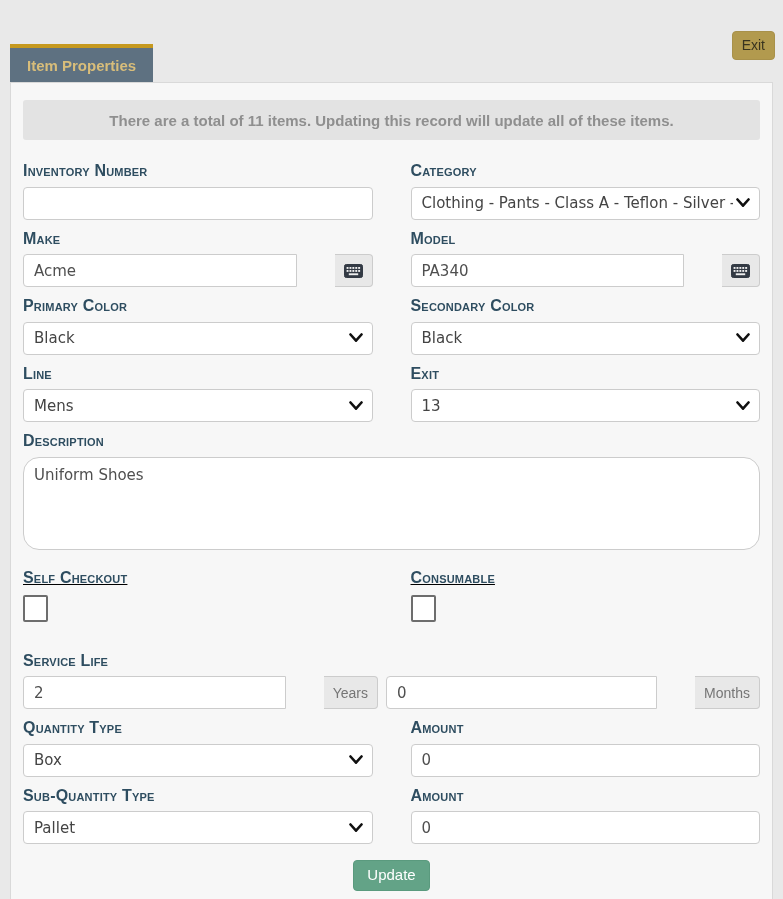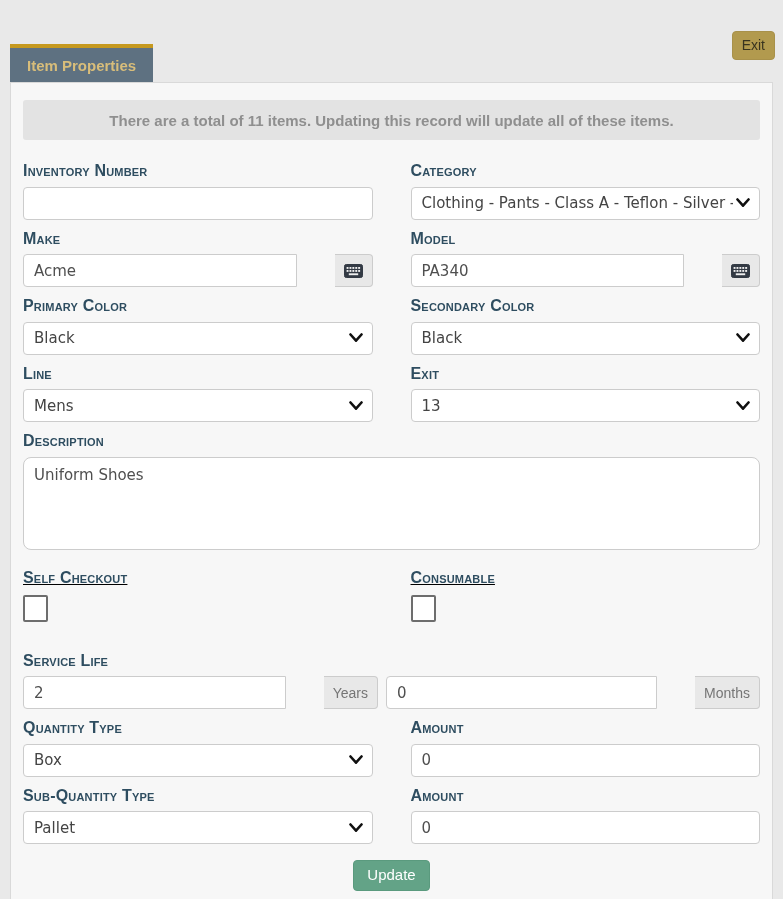--- a/index.html
+++ b/index.html
@@ -81,21 +81,21 @@
   .cb {
     appearance: none; -webkit-appearance: none;
     width: 25px; height: 27px; margin: 0;
     border: 2px solid #6d6d6d; border-radius: 2px;
     background: #fff; cursor: pointer; display: block;
   }
   
   .field-description { margin-bottom: 15px; }
   .desc-area {
     width: 100%; height: 93px; resize: none;
-    border: 1px solid #ccc; border-radius: 8px;
+    border: 1px solid #ccc; border-radius: 16px;
     padding: 8px 10px; font-size: 15px; color: #4f4f4f;
     background: #fff; font-family: "DejaVu Sans", sans-serif;
     outline: none;
   }
   
   .sl-row { display: flex; gap: 8px; margin-bottom: 10px; }
   .sl-left { flex: 0 0 355px; }
   .sl-right { flex: 1; min-width: 0; }
   
   .actions { display: flex; justify-content: center; margin-top: 16px; }

